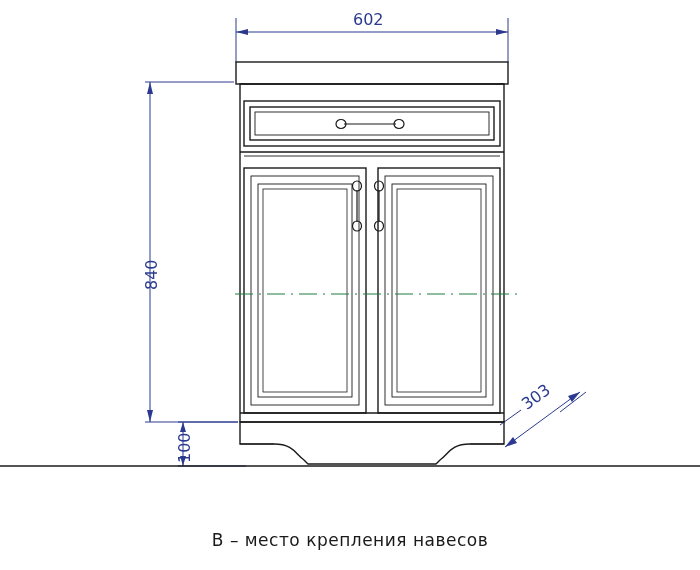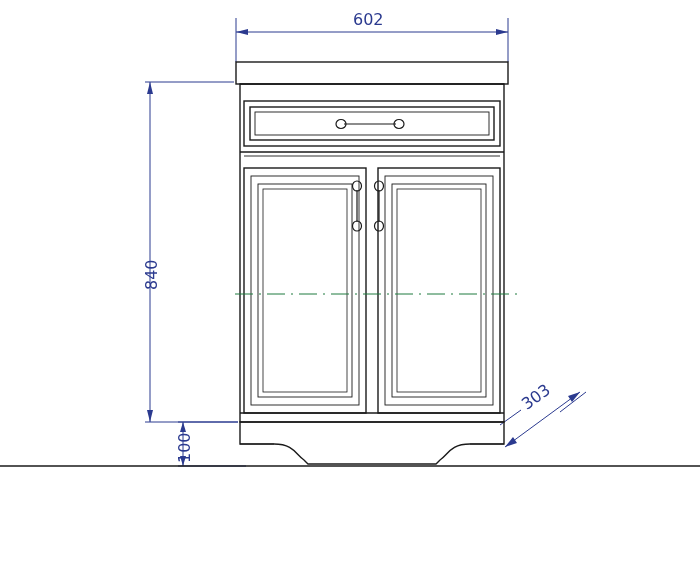--- a/index.html
+++ b/index.html
@@ -140,14 +140,15 @@
   </svg>
 
   <div class="dim-label" style="left: 353px; top: 10px;">602</div>
 
   <div class="dim-label vert" style="left: 142px; top: 290px;">840</div>
 
   <div class="dim-label vert" style="left: 175px; top: 463px;">100</div>
 
   <div class="dim-label" style="left: 518px; top: 398px; transform: rotate(-36deg); transform-origin: left top;">303</div>
 
+  <div class="caption">В – место крепления навесов</div>
 
 </div>
 
 </body></html>

